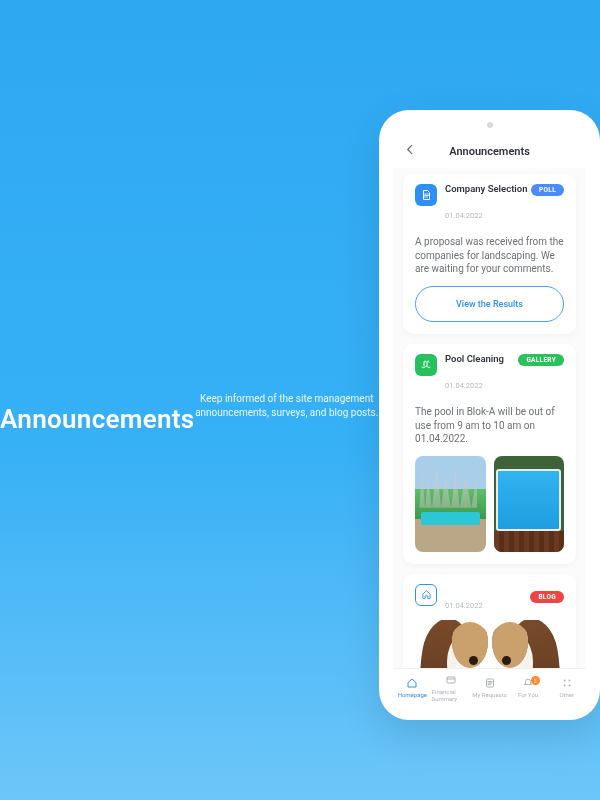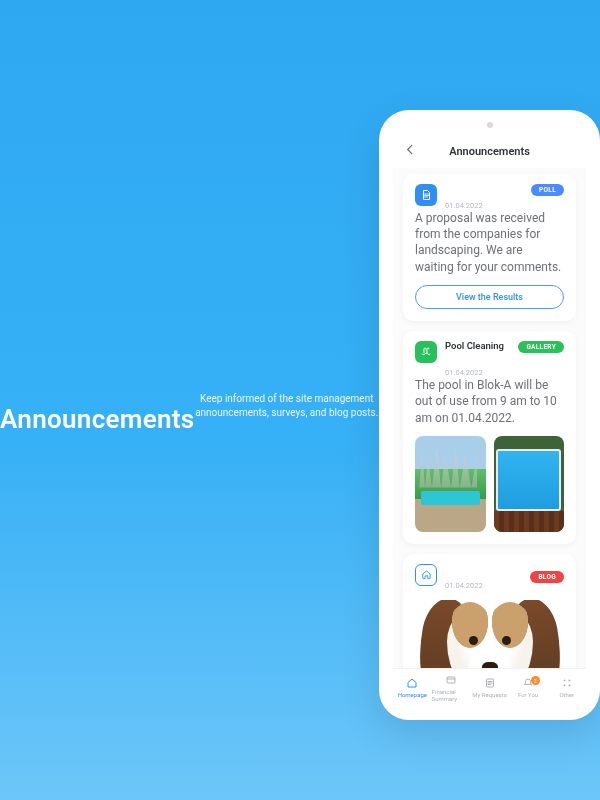--- a/index.html
+++ b/index.html
@@ -79,30 +79,30 @@
     border-radius: 9px; padding: 2px 8px;
     font-size:6.5px; font-weight:700; color:#fff;
     letter-spacing:.3px;
     align-self:flex-start;
   }
   .badge-poll    { background:#4a8cff; }
   .badge-gallery { background:#2bc15a; }
   .badge-blog    { background:#ef4444;margin-top:7px; }
 
   .card-body {
-    font-size:12px; color:#6d7075; line-height:1.35;
-    margin-top:0;
+    font-size:10px; color:#6d7075; line-height:1.35;
+    margin-top:15px;
   }
 
   .outline-btn {
     margin-top:10px;
     border:1px solid #4a9dff;
     color:#2f8ff7;
     border-radius:20px;
-    height:24px;
+    height:36px;
     display:flex; align-items:center; justify-content:center;
     font-size:9px; font-weight:500;
     cursor:pointer;
   }
 
   .gallery { display:flex; gap:8px; margin-top:10px; }
   .gal-img {
     flex:1; height:96px; border-radius:8px; overflow:hidden;
     position:relative;
   }
@@ -229,20 +229,21 @@
 
         <div class="card">
           <div class="card-head">
             <div class="icon icon-blue">
               <svg viewBox="0 0 24 24">
                   <path d="M7 3h8l4 4v14H7z" fill="none" stroke="#fff" stroke-width="2"></path>
                   <path d="M9 10h8M9 13h8M9 16h6" stroke="#fff" stroke-width="1.6" stroke-linecap="round"></path>
                 </svg>
             </div>
             <div class="hd-txt">
+              <div class="hd-title">Company Selection</div>
               <div class="hd-date">01.04.2022</div>
             </div>
             <div class="badge badge-poll">POLL</div>
           </div>
           <div class="card-body">A proposal was received from the companies for landscaping. We are waiting for your comments.</div>
           <div class="outline-btn">View the Results</div>
         </div>
 
         <div class="card">
           <div class="card-head">

